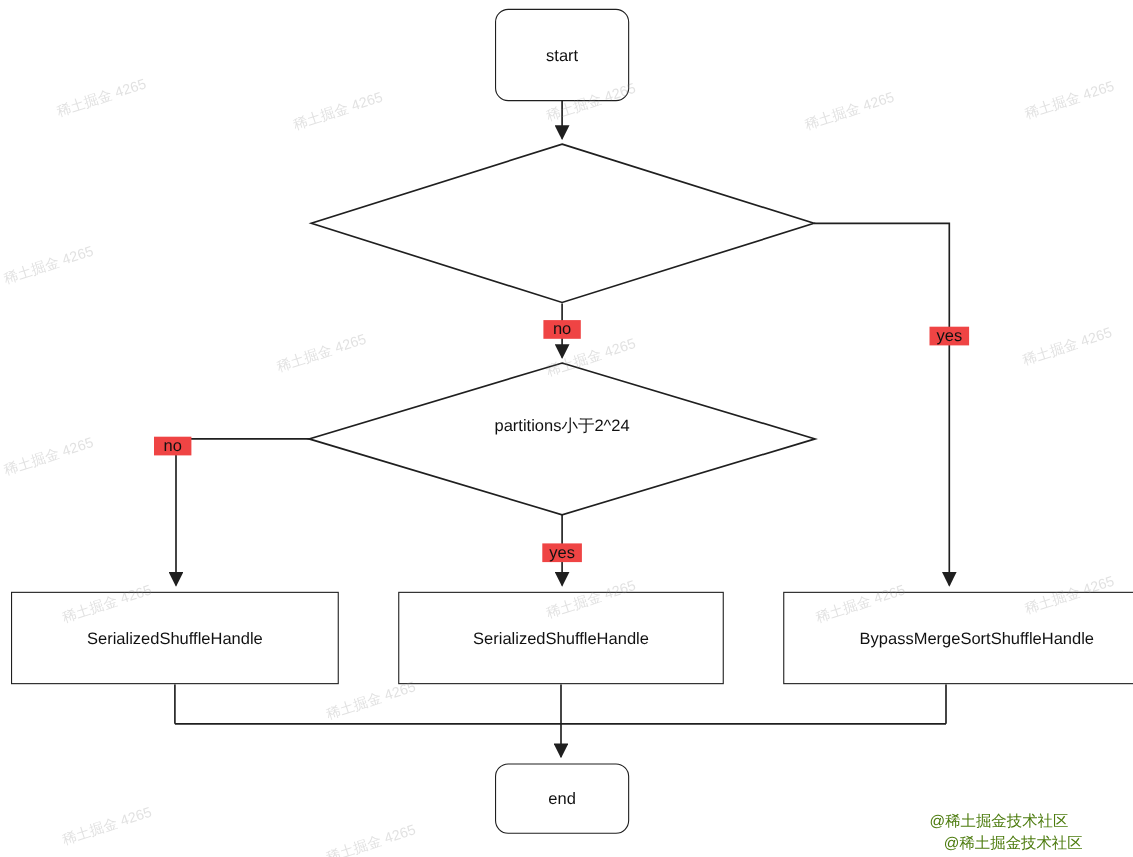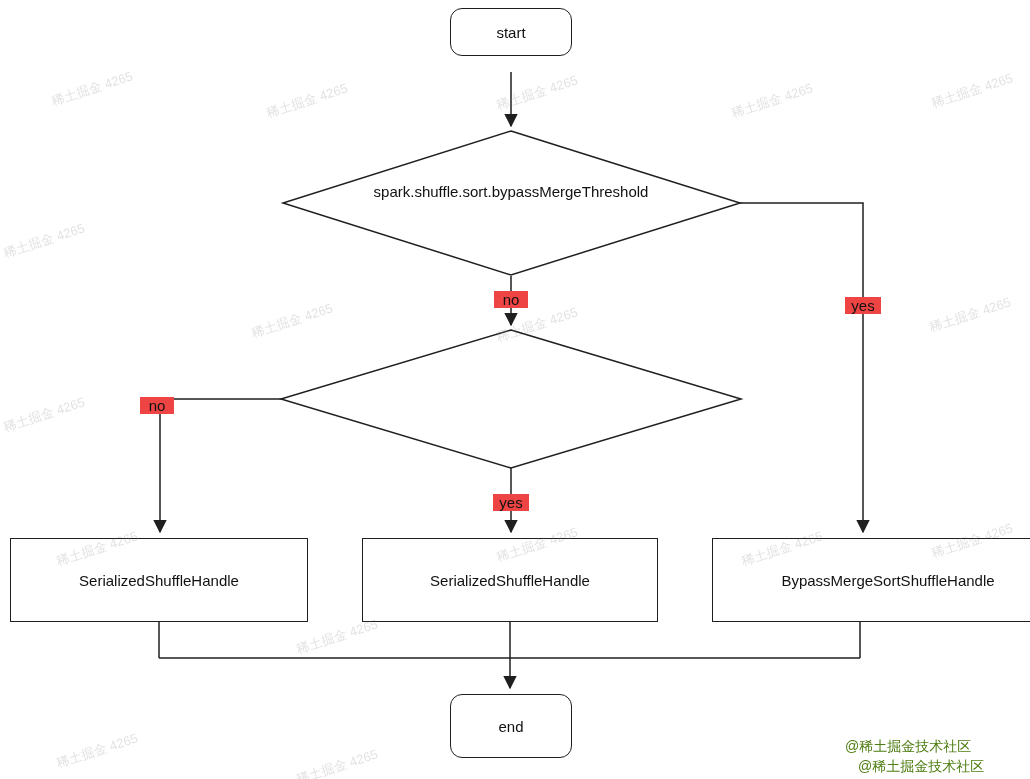--- a/index.html
+++ b/index.html
@@ -61,33 +61,33 @@
     <path d="M511,276 L511,325" fill="none" stroke="#1f1f1f" stroke-width="1.5" marker-end="url(#arrowhead)"></path>
     <path d="M740,203 L863,203 L863,532" fill="none" stroke="#1f1f1f" stroke-width="1.5" marker-end="url(#arrowhead)"></path>
     <path d="M283,399 L160,399 L160,532" fill="none" stroke="#1f1f1f" stroke-width="1.5" marker-end="url(#arrowhead)"></path>
     <path d="M511,468 L511,532" fill="none" stroke="#1f1f1f" stroke-width="1.5" marker-end="url(#arrowhead)"></path>
     <path d="M159,622 L159,658" fill="none" stroke="#1f1f1f" stroke-width="1.5"></path>
     <path d="M860,622 L860,658" fill="none" stroke="#1f1f1f" stroke-width="1.5"></path>
     <path d="M159,658 L860,658" fill="none" stroke="#1f1f1f" stroke-width="1.5"></path>
     <path d="M510,622 L510,688" fill="none" stroke="#1f1f1f" stroke-width="1.5" marker-end="url(#arrowhead)"></path>
   </svg>
 
-  <div class="node terminal" style="left:450px; top:8px; width:122px; height:48px;">
+  <div class="node terminal" style="left:450px; top:8px; width:122px; height:84px;">
     <span>start</span>
   </div>
 
   <div class="node terminal" style="left:450px; top:694px; width:122px; height:64px;">
     <span>end</span>
   </div>
 
   <div class="dtext" style="left:281px; top:181px; width:460px;">
-    <div class="dline">spark.shuffle.sort.bypassMergeThreshold</div>
   </div>
 
   <div class="dtext" style="left:261px; top:377px; width:500px;">
+    <div class="dline">partitions小于2^24</div>
   </div>
 
   <div class="elabel" style="left:494px; top:291px; width:34px;">no</div>
   <div class="elabel" style="left:845px; top:297px; width:36px;">yes</div>
   <div class="elabel" style="left:140px; top:397px; width:34px;">no</div>
   <div class="elabel" style="left:493px; top:494px; width:36px;">yes</div>
 
   <div class="node" style="left:10px; top:538px; width:298px; height:84px;">
     <span>SerializedShuffleHandle</span>
   </div>

